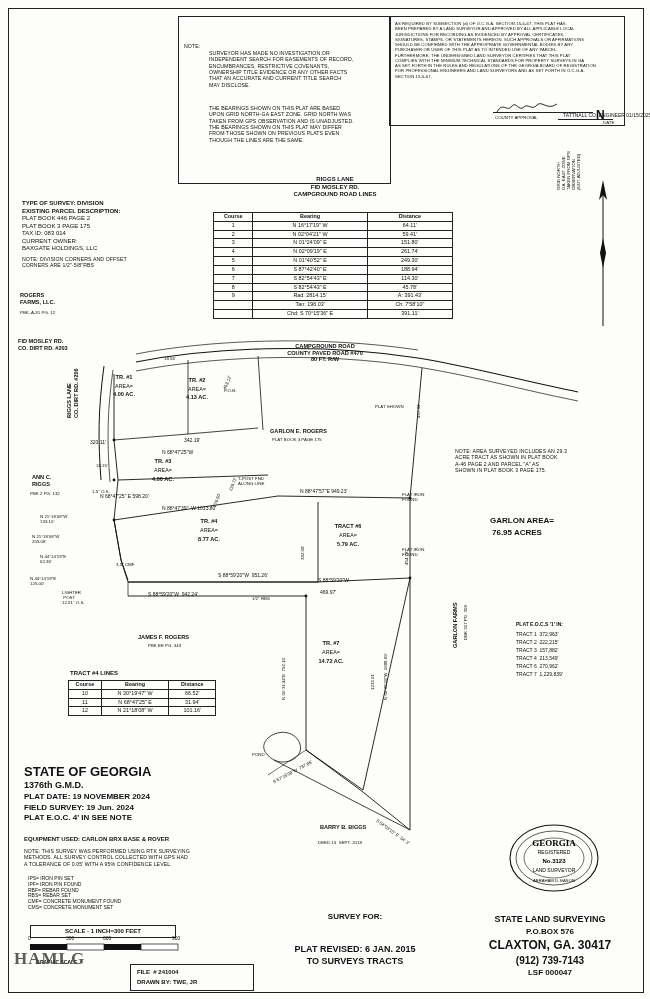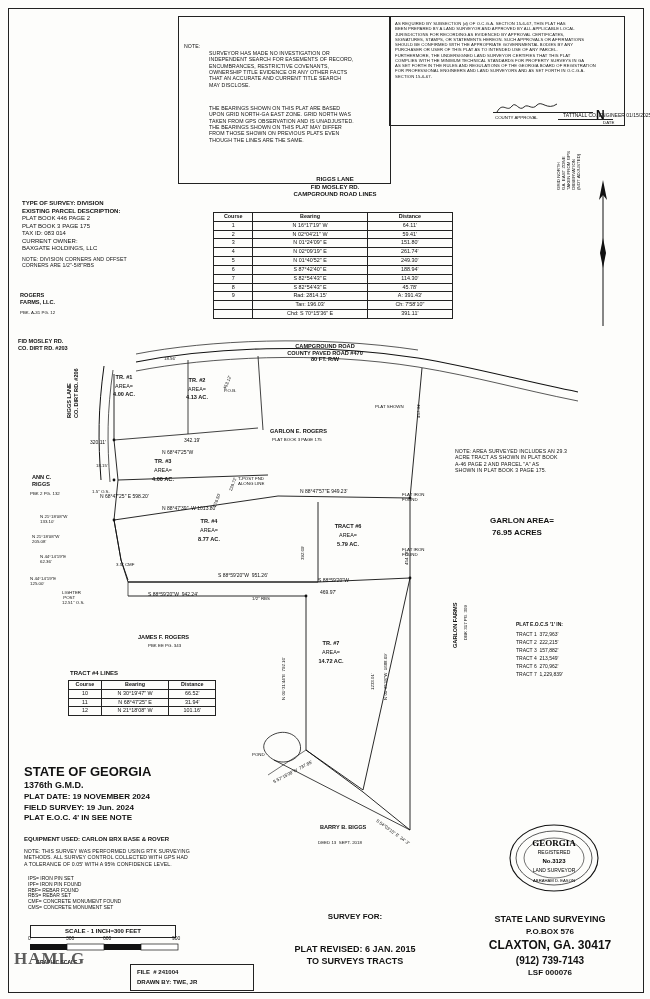--- a/index.html
+++ b/index.html
@@ -386,21 +386,21 @@
   <div class="abs tiny5 b" style="left:36px;top:960px;">GRAPHIC SCALE</div>
 
   <div class="abs ctr b" style="left:250px;top:912px;width:210px;font-size:8px;">SURVEY FOR:</div>
   <div class="abs ctr b" style="left:250px;top:944px;width:210px;font-size:9px;">PLAT REVISED: 6 JAN. 2015</div>
   <div class="abs ctr b" style="left:250px;top:956px;width:210px;font-size:9px;">TO SURVEYS TRACTS</div>
 
   <div class="abs ctr b" style="left:470px;top:914px;width:160px;font-size:9px;">STATE LAND SURVEYING</div>
   <div class="abs ctr b" style="left:470px;top:927px;width:160px;font-size:8px;">P.O.BOX 576</div>
   <div class="abs ctr b" style="left:470px;top:938px;width:160px;font-size:12px;">CLAXTON, GA. 30417</div>
   <div class="abs ctr b" style="left:470px;top:955px;width:160px;font-size:10px;">(912) 739-7143</div>
-  <div class="abs ctr b" style="left:470px;top:968px;width:160px;font-size:8px;">LSF 000076</div>
+  <div class="abs ctr b" style="left:470px;top:968px;width:160px;font-size:8px;">LSF 000047</div>
 
   <svg class="seal" style="left:508px;top:822px;" viewBox="0 0 92 72">
     <ellipse cx="46" cy="36" rx="44" ry="33" fill="none" stroke="#111" stroke-width="1.1"></ellipse>
     <ellipse cx="46" cy="36" rx="38" ry="27" fill="none" stroke="#111" stroke-width="0.7"></ellipse>
     <ellipse cx="46" cy="36" rx="30" ry="20" fill="none" stroke="#111" stroke-width="0.6"></ellipse>
     <path d="M20,30 C30,12 62,12 72,30" stroke="none" fill="none"></path>
     <text x="46" y="24" font-size="9" font-weight="bold" text-anchor="middle" font-family="Liberation Serif, serif">GEORGIA</text>
     <text x="46" y="32" font-size="5" text-anchor="middle" font-family="Liberation Sans, sans-serif">REGISTERED</text>
     <text x="46" y="41" font-size="6" font-weight="bold" text-anchor="middle" font-family="Liberation Sans, sans-serif">No.3123</text>
     <text x="46" y="50" font-size="5" text-anchor="middle" font-family="Liberation Sans, sans-serif">LAND SURVEYOR</text>

